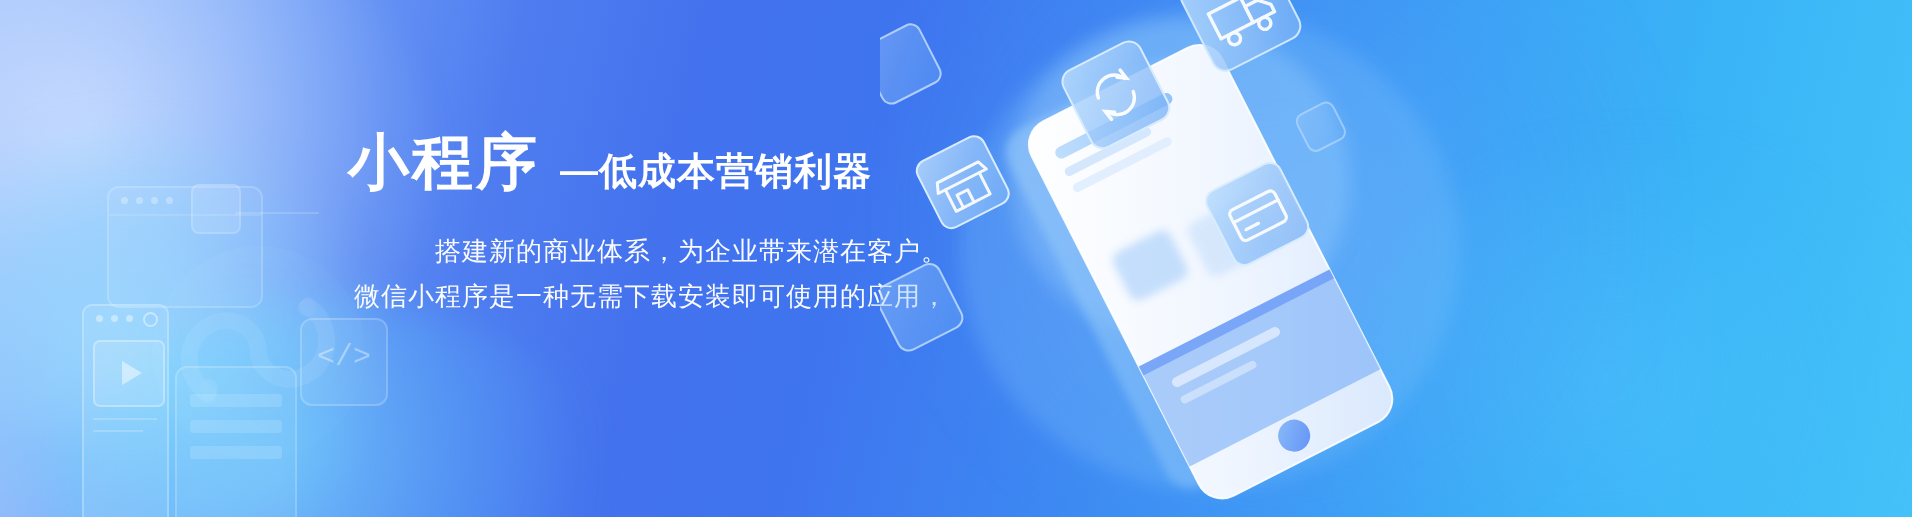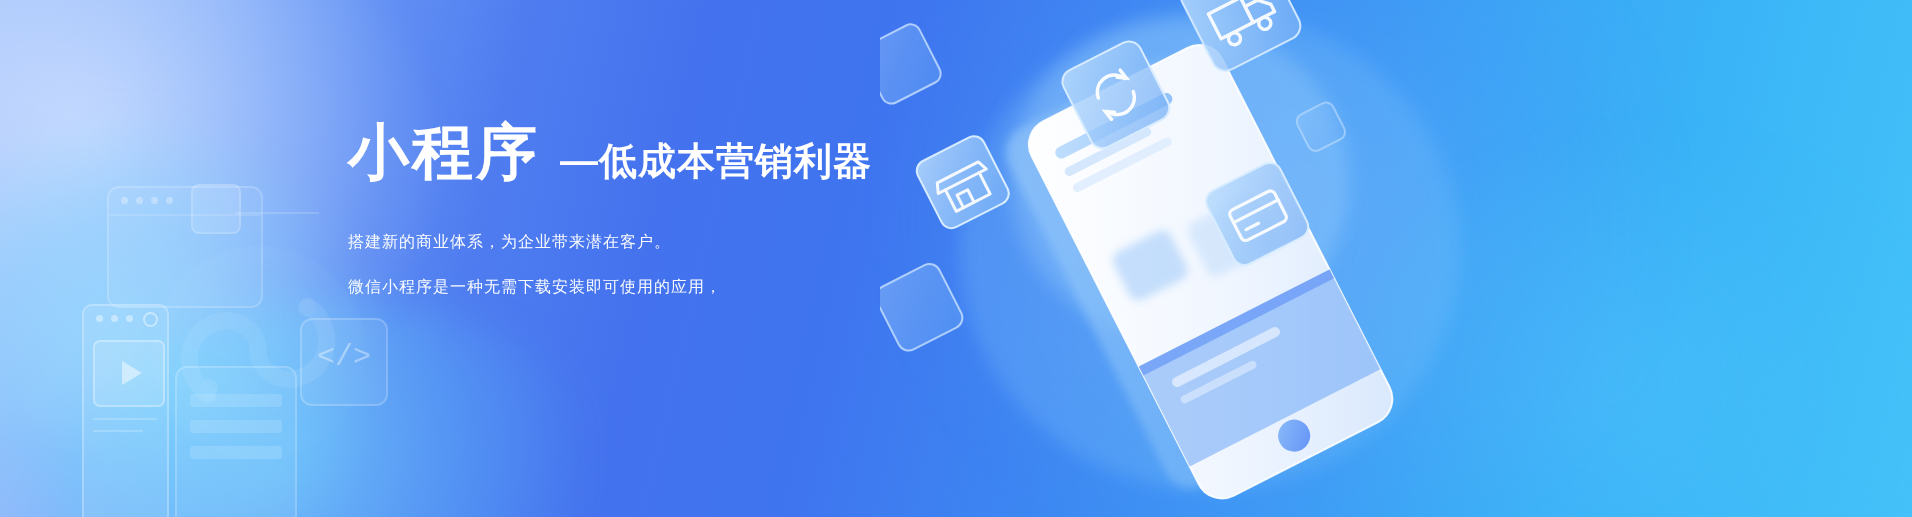--- a/index.html
+++ b/index.html
@@ -218,23 +218,24 @@
     position: absolute;
     left: 13px;
     width: 92px; height: 13px;
     border-radius: 3px;
     background: rgba(255,255,255,0.16);
   }
 
   
   .copy {
     position: absolute;
-    left: 348px; top: 122px;
+    left: 348px; top: 132px;
     width: 600px;
     color: #ffffff;
+    text-align: right;
   }
   .headline {
     display: flex;
     align-items: flex-end;
     white-space: nowrap;
   }
   .headline-main {
     font-size: 61px;
     font-weight: bold;
     letter-spacing: 3px;
@@ -247,21 +248,21 @@
     letter-spacing: 1px;
     line-height: 1;
     padding-bottom: 3px;
     margin-left: 20px;
     color: #ffffff;
   }
   .desc {
     margin-top: 36px;
   }
   .desc-line {
-    font-size: 16px;
+    font-size: 26px;
     line-height: 45px;
     letter-spacing: 1px;
     color: rgba(255,255,255,0.97);
     white-space: nowrap;
   }
 
   
   .art {
     position: absolute;
     left: 880px; top: 0;

